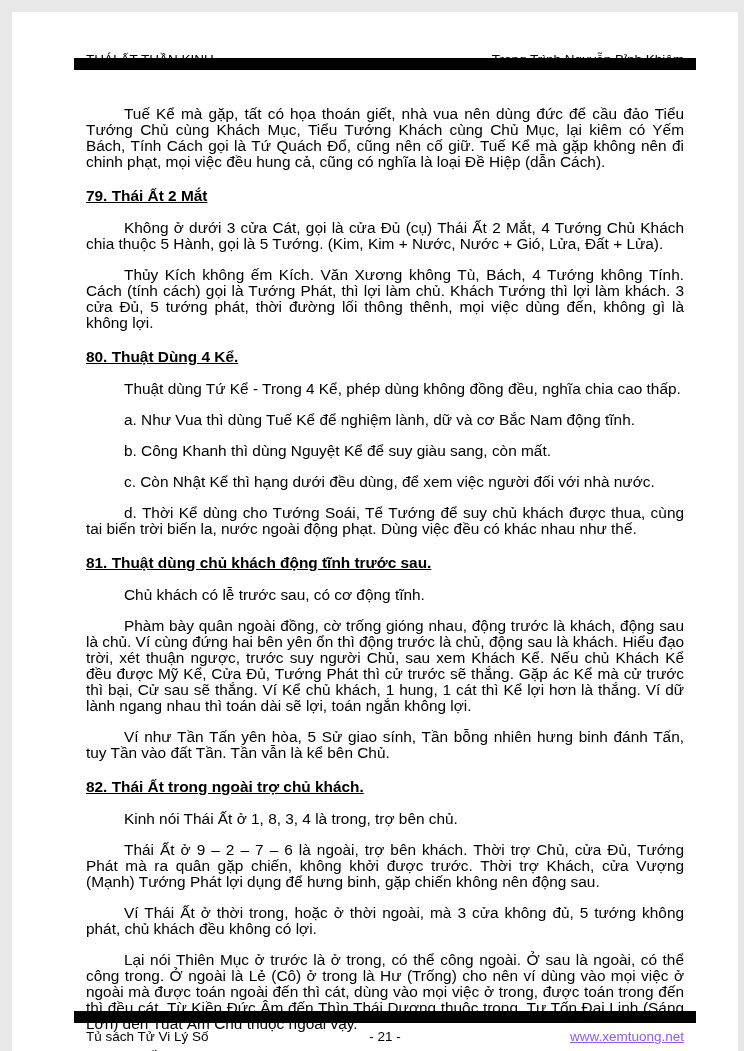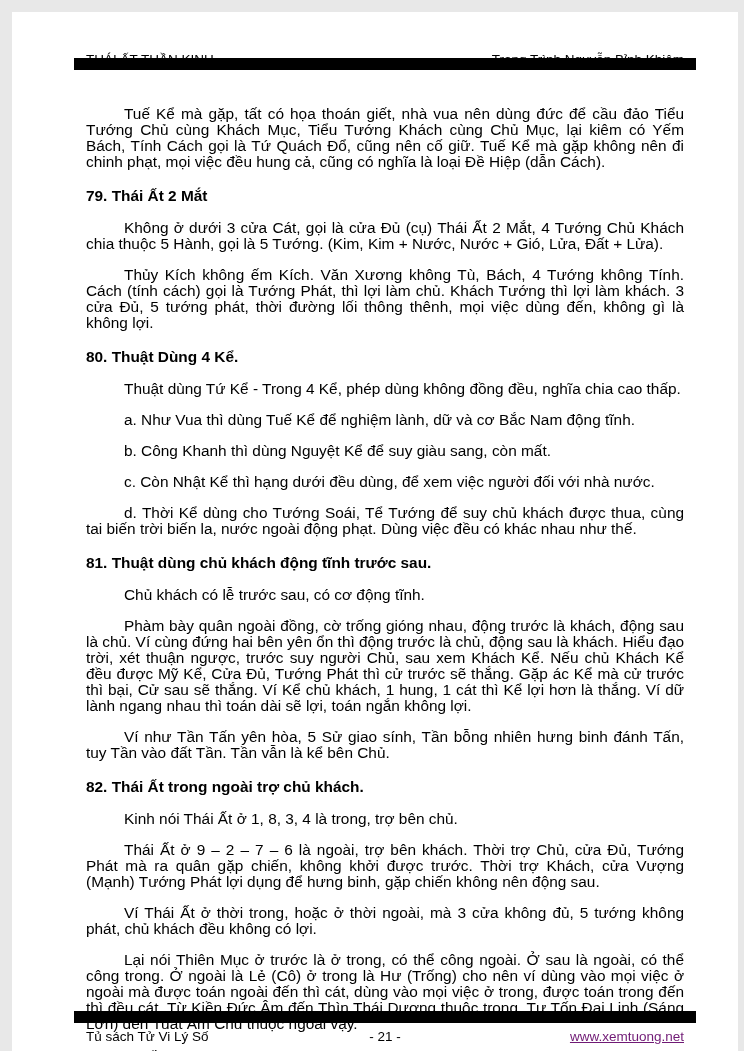--- a/index.html
+++ b/index.html
@@ -38,39 +38,40 @@
   .content p {
     text-indent: 38px;
     margin-bottom: 3px;
   }
   .content h2 {
     font-size: 15.4px;
     font-weight: bold;
     text-align: left;
     margin-top: 6px;
     margin-bottom: 4px;
+    text-decoration: underline;
   }
   .footer-rule {
     position: absolute;
     top: 999px; left: 62px; right: 60px;
     height: 2px;
     background: #000000;
   }
   .footer-row {
     position: absolute;
     top: 1005px; left: 62px; right: 60px;
     display: grid;
     grid-template-columns: 1fr auto 1fr;
     align-items: baseline;
     font-size: 13.5px;
     gap: 16px;
   }
   .footer-left  { justify-self: start; }
   .footer-center{ justify-self: center; }
-  .footer-right { justify-self: end; text-decoration: underline; color: #701a75; cursor: pointer; }
+  .footer-right { justify-self: end; text-decoration: underline; color: #8b5cf6; cursor: pointer; }
 </style>
 </head>
 <body>
 
 <div class="page">
 
   <div class="header-row">
     <span>THÁI ẤT THẦN KINH</span>
     <span>Trạng Trình Nguyễn Bỉnh Khiêm</span>
   </div>

